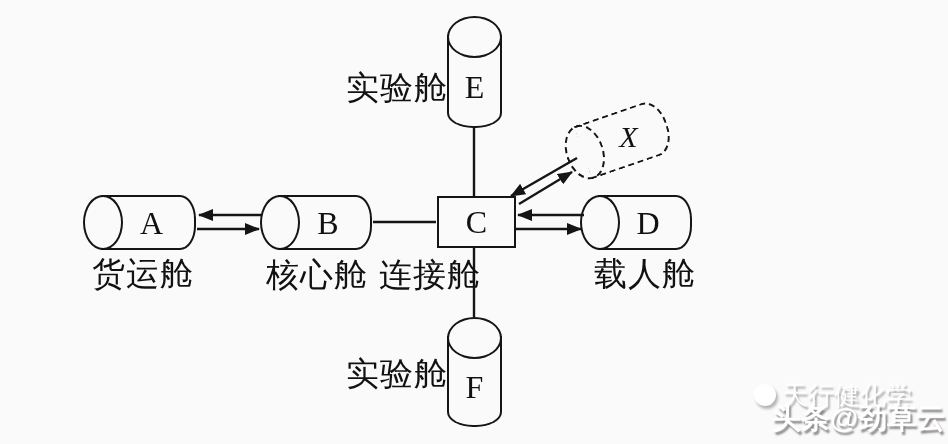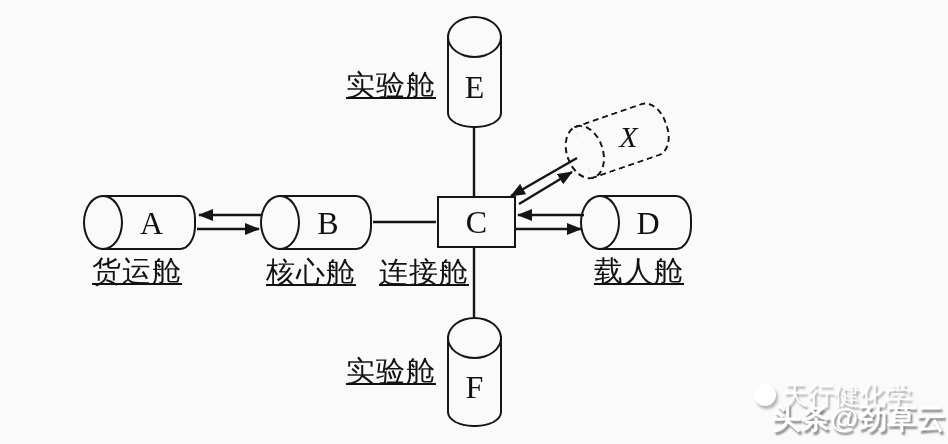--- a/index.html
+++ b/index.html
@@ -26,21 +26,21 @@
     border:2.2px dashed #151515;border-left:none;
     border-radius:0 18px 18px 0 / 0 26px 26px 0;}
   .cyl-x-cap{position:absolute;top:0;bottom:0;left:0;width:34px;
     border:2.2px dashed #151515;border-radius:50%;}
   .letter{position:absolute;inset:0;display:flex;align-items:center;justify-content:center;
     font-size:32px;line-height:1;color:#111;}
   .letter.sh{left:24px;}            
   .letter.sv{top:30px;}             
   .letter.it{font-style:italic;transform:rotate(19deg);font-size:30px;}
   .box-c{border:2.4px solid #151515;}
-  .zh{position:absolute;font-size:29px;line-height:1.1;letter-spacing:1px;white-space:nowrap;color:#111;text-decoration:underline;}
+  .zh{position:absolute;font-size:33px;line-height:1.1;letter-spacing:1px;white-space:nowrap;color:#111;}
   
   .wm{position:absolute;font-family:"Liberation Sans","DejaVu Sans",sans-serif;color:#ffffff;white-space:nowrap;}
   .wm-overlay{left:782px;top:378px;font-size:26px;text-shadow:2px 3px 2px #aca9ab;}
   .wm-byline{left:772px;top:399px;font-size:29px;font-weight:bold;text-shadow:2px 3px 2px #8d8a8c;}
   .wm-logo{position:absolute;left:754px;top:384px;width:22px;height:22px;border-radius:50%;
     background:#ffffff;box-shadow:2px 3px 3px #b5b2b4;}
 </style>
 </head>
 <body>
 

